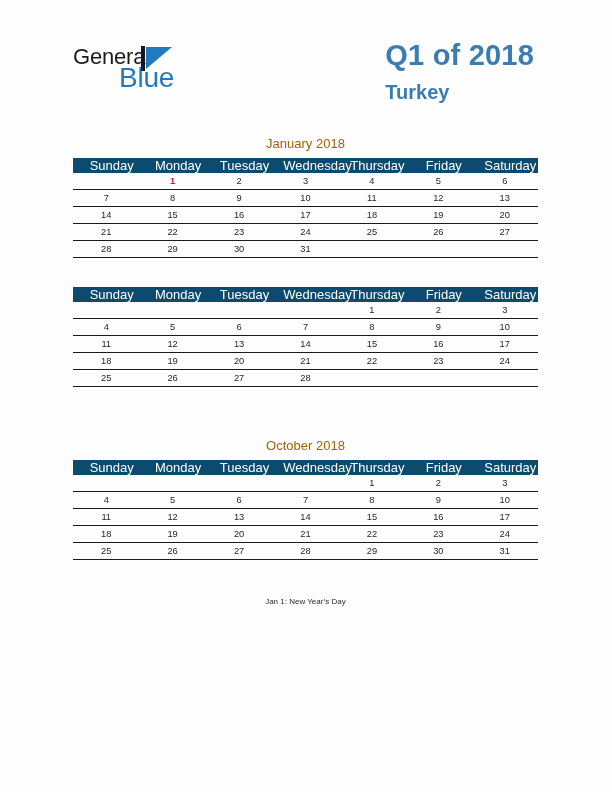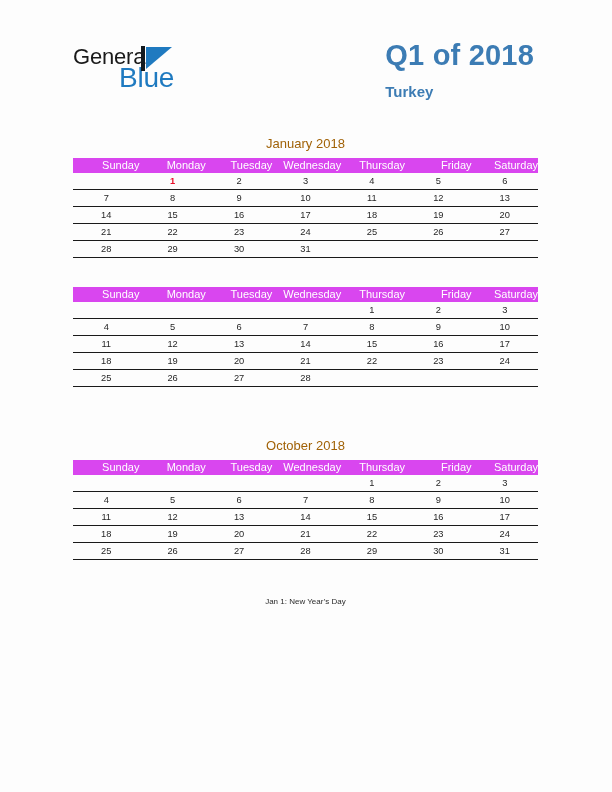--- a/index.html
+++ b/index.html
@@ -82,21 +82,21 @@
   }
   .quarter-title {
     font-size: 29px;
     font-weight: bold;
     color: #3c7cb4;
     line-height: 34px;
     letter-spacing: 0.2px;
     white-space: nowrap;
   }
   .country-title {
-    font-size: 15px;
+    font-size: 20px;
     font-weight: bold;
     color: #3c7cb4;
     line-height: 22px;
     margin-top: 9px;
     white-space: nowrap;
   }
 
   
   .month {
     position: absolute;
@@ -110,25 +110,25 @@
     line-height: 16px;
     margin-bottom: 6px;
     white-space: nowrap;
   }
   table.cal {
     width: 465px;
     border-collapse: collapse;
     table-layout: fixed;
   }
   table.cal th {
-    background: #d946ef;
+    background: #0c4a6e;
     color: #ffffff;
-    font-size: 11px;
+    font-size: 13px;
     font-weight: normal;
-    text-align: right;
+    text-align: center;
     padding: 3px 0 3px 11px;
     height: 9px;
     line-height: 9px;
     border: none;
   }
   table.cal td {
     text-align: center;
     font-size: 9.3px;
     color: #262626;
     height: 11px;

